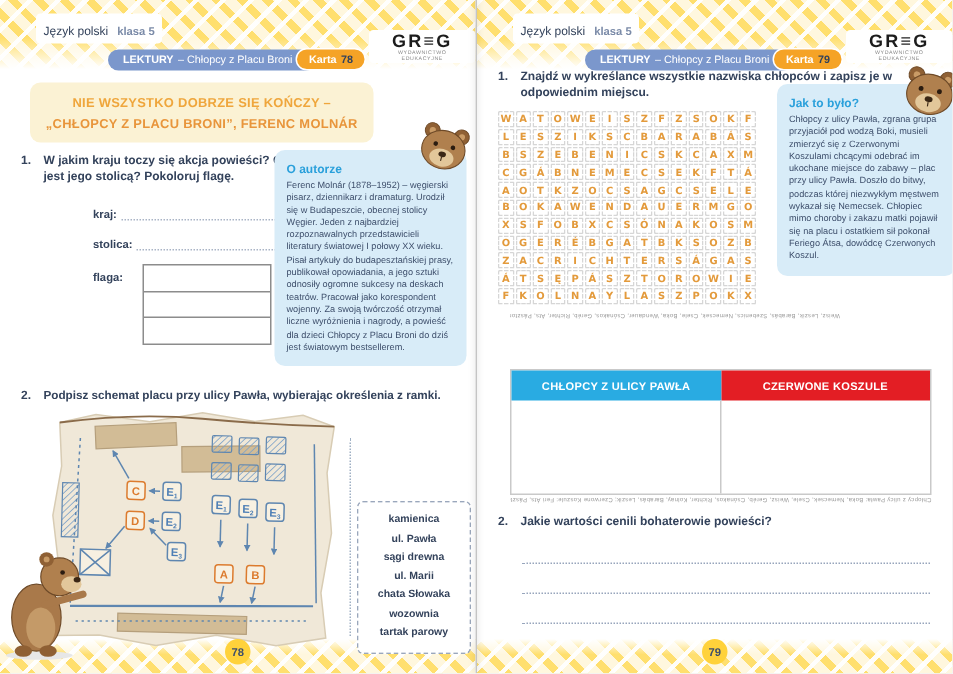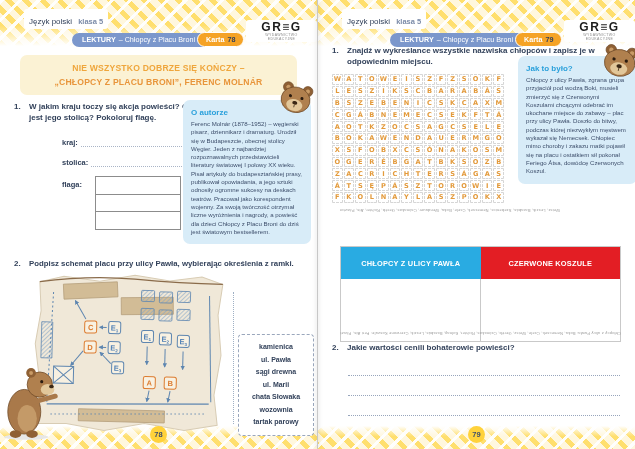--- a/index.html
+++ b/index.html
@@ -47,21 +47,21 @@
   .q-text{font-size:8px;font-weight:bold;color:#33425B;line-height:10.5px;}
   .pgnum{position:absolute;width:17px;height:17px;border-radius:50%;background:#FFD23B;
          color:#3D4E6B;font-weight:bold;font-size:7.5px;display:flex;align-items:center;
          justify-content:center;z-index:5;}
   .infobox{position:absolute;background:#D8ECF8;border-radius:7px;padding:8px;}
   .infobox .ib-title{font-size:8px;font-weight:bold;color:#2AA0DB;margin-bottom:3px;}
   .infobox .ib-body{font-size:6.1px;line-height:8.3px;color:#3D4E6B;}
   .bear{position:absolute;z-index:4;}
 
   
-  .tbox{position:absolute;left:20px;top:55px;width:277px;background:#FBF2D4;border-radius:7px;
+  .tbox{position:absolute;left:20px;top:55px;width:229px;background:#FBF2D4;border-radius:7px;
         padding:8px 6px;text-align:center;}
   .tbox .l1{color:#EFA63C;font-weight:800;font-size:8.6px;letter-spacing:.2px;}
   .tbox .l2{color:#E8953B;font-weight:800;font-size:8.6px;letter-spacing:.2px;margin-top:4px;}
   .frow{position:absolute;left:62px;width:156px;display:flex;align-items:flex-end;}
   .frow .lbl{font-size:7.5px;font-weight:bold;color:#33425B;margin-right:3px;white-space:nowrap;}
   .frow .dots{flex:1;border-bottom:1.5px dotted #A9B4C6;height:9px;}
   .flagbox{position:absolute;left:95px;top:176px;width:86px;height:54px;border:1px solid #8C8C8C;
            display:flex;flex-direction:column;background:#fff;}
   .flag-stripe{flex:1;border-bottom:1px solid #8C8C8C;}
   .flag-stripe:last-child{border-bottom:none;}
@@ -72,21 +72,21 @@
   .wb-item{font-size:7px;font-weight:bold;color:#33425B;line-height:12.5px;white-space:nowrap;}
 
   
   .ws{position:absolute;left:14px;top:74px;width:172px;display:grid;
       grid-template-columns:repeat(15,1fr);gap:1px;}
   .ws-cell{background:#fff;border:1px dashed #D6D6D6;border-radius:1px;height:10.8px;
       color:#E39A3B;font-weight:bold;font-size:6.6px;display:flex;align-items:center;
       justify-content:center;font-family:"DejaVu Sans",sans-serif;}
   .tbl{position:absolute;left:22px;top:246px;width:281px;border:1px solid #C9C9C9;background:#fff;}
   .tbl-head{display:flex;}
-  .th{flex:1;height:32px;display:flex;align-items:center;justify-content:center;
+  .th{flex:1;height:20px;display:flex;align-items:center;justify-content:center;
       color:#fff;font-weight:bold;font-size:7.4px;letter-spacing:.2px;}
   .th.b{background:#29ABE2;}.th.r{background:#E31E24;}
   .tbl-body{display:flex;height:62px;}
   .td{flex:1;}
   .td:first-child{border-right:1px solid #C9C9C9;}
   .anskey{position:absolute;transform:rotate(180deg);font-size:4px;color:#9a9a9a;
       white-space:nowrap;overflow:hidden;letter-spacing:.2px;}
   .answers{position:absolute;left:30px;top:356px;width:272px;}
   .dotline{height:20px;border-bottom:1.5px dotted #97A5BC;}
 

